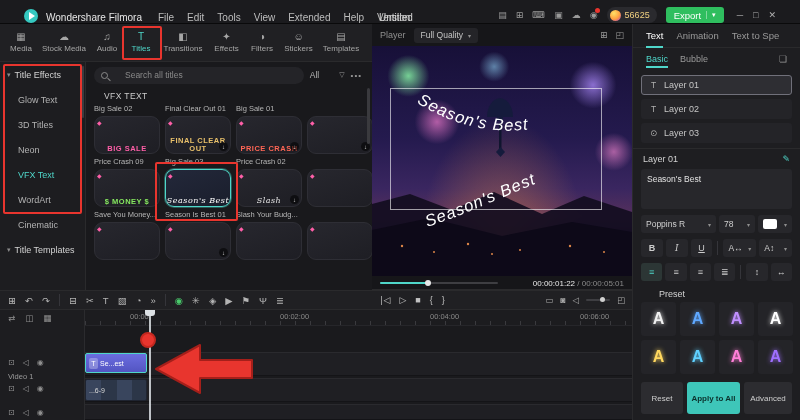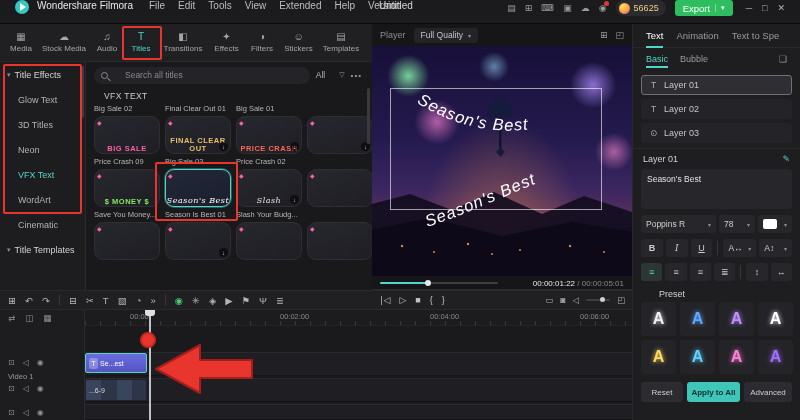--- a/index.html
+++ b/index.html
@@ -1,20 +1,20 @@
 <!DOCTYPE html>
 <html><head>
 <meta charset="utf-8">
 <style>
   html,body{margin:0;padding:0;background:#0e0e10;}
   *{box-sizing:border-box;font-family:"Liberation Sans","DejaVu Sans",sans-serif;-webkit-font-smoothing:antialiased;}
   .canvas{position:relative;width:800px;height:420px;background:#141416;overflow:hidden;color:#c8c8c8;}
 
   
-  .titlebar{position:absolute;left:0;top:0;width:800px;height:24px;background:#1b1b1e;display:flex;align-items:flex-start;gap:8px;padding:0 15px;font-size:10px;border-bottom:1px solid #0a0a0b;}
+  .titlebar{position:absolute;left:0;top:0;width:800px;height:24px;background:#1b1b1e;display:flex;align-items:flex-end;gap:8px;padding:0 24px;font-size:10px;border-bottom:1px solid #0a0a0b;}
   .logo{width:14px;height:14px;border-radius:50%;background:#35c8c0;display:flex;align-items:center;justify-content:center;flex:0 0 auto;}
   .logo-tri{width:0;height:0;border-left:6px solid #fff;border-top:4px solid transparent;border-bottom:4px solid transparent;margin-left:2px;}
   .appname{color:#e6e6e6;white-space:nowrap;}
   .menus{display:flex;gap:13px;margin-left:8px;color:#bdbdbd;}
   .menu{cursor:default;white-space:nowrap;}
   .projname{position:absolute;left:50%;transform:translateX(-62%);color:#d6d6d6;}
   .tb-right{margin-left:auto;display:flex;align-items:center;gap:9px;}
   .tbic{color:#9a9a9a;font-size:9px;position:relative;}
   .bellwrap{position:relative;}
   .belldot{position:absolute;right:-2px;top:-2px;width:5px;height:5px;border-radius:50%;background:#e8352e;}
@@ -43,21 +43,21 @@
   .sidescroll{position:absolute;right:1px;top:4px;width:2px;height:52px;background:#3c3c40;border-radius:1px;}
 
   
   .library{position:absolute;left:86px;top:62px;width:286px;height:228px;background:#19191c;overflow:hidden;}
   .searchrow{display:flex;align-items:center;gap:6px;margin:4px 8px 0 8px;height:18px;}
   .searchbox{flex:1;display:flex;align-items:center;gap:17px;background:#242428;border-radius:9px;height:17px;padding:0 7px;}
   .mag{width:7px;height:7px;border:1px solid #8a8a8a;border-radius:50%;position:relative;flex:0 0 auto;}
   .mag::after{content:"";position:absolute;width:4px;height:1px;background:#8a8a8a;transform:rotate(45deg);left:5px;top:6px;}
   .searchbox input{flex:1;background:transparent;border:none;outline:none;color:#c0c0c0;font-size:8.5px;padding:0;}
   .searchbox input::placeholder{color:#8a8a8a;}
-  .filterpill{display:flex;align-items:center;gap:14px;color:#b4b4b4;font-size:8.5px;}
+  .filterpill{display:flex;align-items:center;gap:20px;color:#b4b4b4;font-size:8.5px;}
   .funnel{font-size:7px;color:#9a9a9a;}
   .morebtn{color:#9a9a9a;font-size:8px;letter-spacing:1px;margin-right:2px;}
   .grouptitle{margin:7px 0 0 18px;font-size:8.5px;color:#cdcdcd;letter-spacing:.4px;}
   .lrow{display:grid;grid-template-columns:repeat(4,66px);column-gap:5px;padding-left:8px;margin-top:3px;font-size:7.5px;color:#b6b6b6;}
   .lrow span{white-space:nowrap;overflow:hidden;text-overflow:ellipsis;}
   .trow{display:grid;grid-template-columns:repeat(4,66px);column-gap:5px;padding-left:8px;margin-top:3px;}
   .thumb{position:relative;height:38px;border-radius:9px;background:linear-gradient(160deg,#27272e 0%,#1e1e24 100%);border:1px solid #2e2e35;display:flex;align-items:flex-end;justify-content:center;overflow:hidden;}
   .thumb .ttext{font-size:7.5px;font-weight:bold;letter-spacing:.5px;text-align:center;line-height:1.1;}
   .thumb.script .ttext{font-family:"DejaVu Serif",serif;font-style:italic;font-weight:normal;font-size:8px;}
   .thumb .gem{position:absolute;left:2px;top:2px;font-size:6px;color:#ff5fa8;}
@@ -151,21 +151,21 @@
   .sqbtn.i{font-style:italic;font-family:"DejaVu Serif",serif;}
   .sqbtn.u{text-decoration:underline;}
   .sqbtn.on{color:#4fd6c9;background:#2c3635;}
   .vsep{width:1px;height:14px;background:#35353a;margin:0 2px;}
   .spdrop{width:33px;gap:2px;}
   .presetlabel{margin:8px 10px 3px 26px;font-size:9px;color:#d2d2d2;}
   .pgrid{margin:0 8px;display:grid;grid-template-columns:repeat(4,35px);gap:4px;}
   .ptile{height:34px;background:#242428;border-radius:3px;display:flex;align-items:center;justify-content:center;}
   .ptile span{font-size:16px;font-weight:bold;text-shadow:0 0 5px currentColor;}
   .btnrow{margin:8px 8px 0 8px;display:flex;gap:4px;}
-  .pbtn{height:20px;border-radius:3px;display:flex;align-items:center;justify-content:center;font-size:8px;color:#cfcfcf;background:#2c2c30;padding:0 4px;}
+  .pbtn{height:32px;border-radius:3px;display:flex;align-items:center;justify-content:center;font-size:8px;color:#cfcfcf;background:#2c2c30;padding:0 4px;}
   .pbtn.reset{flex:0 0 42px;}
   .pbtn.apply{flex:1;background:#3ec6b9;color:#0b312d;font-weight:bold;}
   .pbtn.adv{flex:0 0 48px;}
 
   
   .annot{position:absolute;border:2px solid #e8352e;border-radius:2px;pointer-events:none;z-index:50;}
   .reddot{position:absolute;left:140px;top:332px;width:16px;height:16px;border-radius:50%;background:#e8352e;border:2px solid #c4281f;z-index:51;}
   .arrow{position:absolute;left:152px;top:341px;z-index:51;}
 </style>
 </head>

